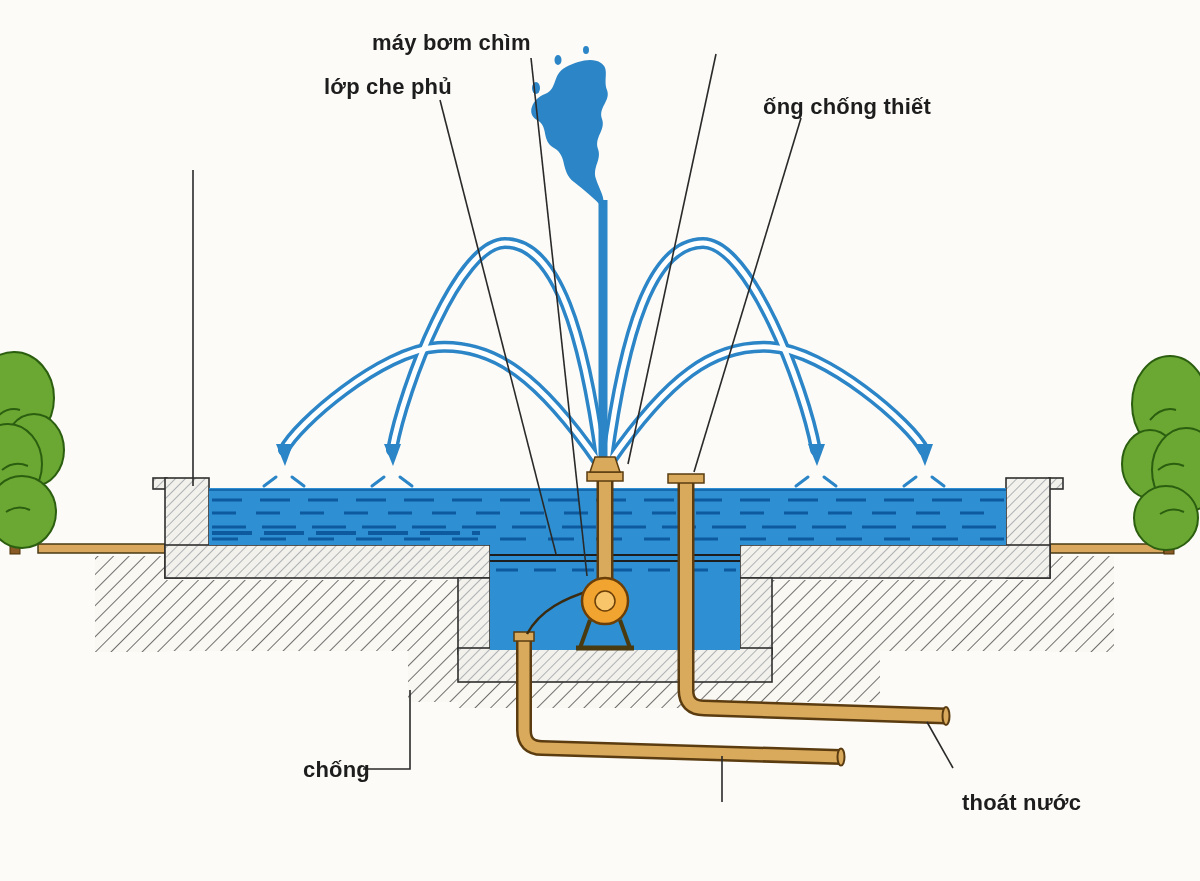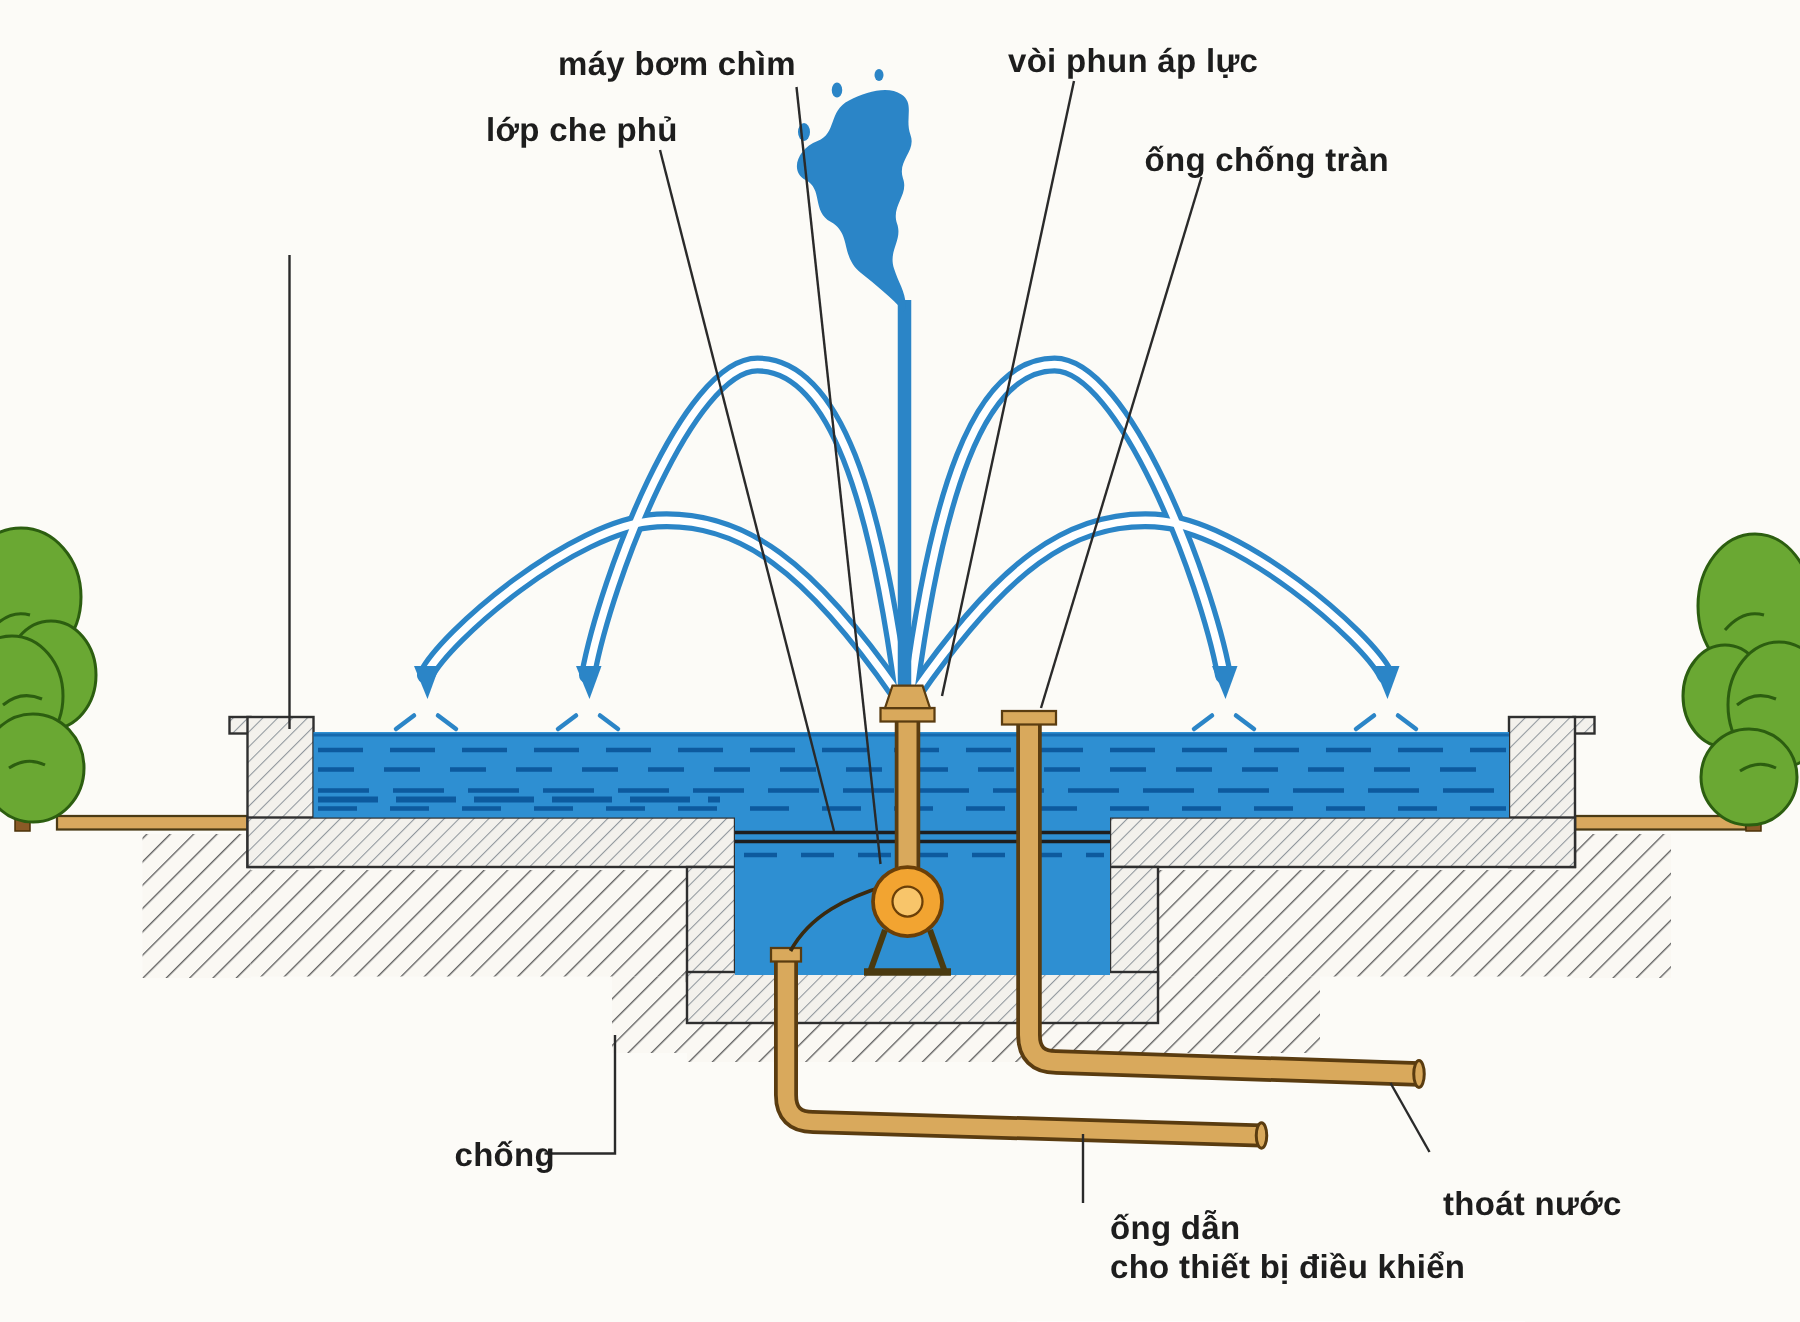--- a/index.html
+++ b/index.html
@@ -166,23 +166,18 @@
       <path d="M531,58 L587,576"></path>
       <path d="M716,54 L628,464"></path>
       <path d="M801,118 L694,472"></path>
       <path d="M363,769 L410,769 L410,690"></path>
       <path d="M953,768 L927,722"></path>
       <path d="M722,802 V756"></path>
     </g>
   </svg>
 
   <div class="lbl" style="left:372px;top:30px">máy bơm chìm</div>
-  <div class="lbl" style="left:672px;top:28px">vòi phun áp lực</div>
   <div class="lbl" style="left:324px;top:74px">lớp che phủ</div>
-  <div class="lbl" style="left:763px;top:94px">ống chống tràn</div>
+  <div class="lbl" style="left:763px;top:94px">ống chống thiết</div>
   <div class="lbl" style="left:303px;top:757px">chống</div>
   <div class="lbl" style="left:962px;top:790px">thoát nước</div>
-  <div class="lbl" style="left:740px;top:806px">
-    <span>ống dẫn</span>
-    <span>cho thiết bị điều khiển</span>
-  </div>
 
 </div>
 
 </body></html>

